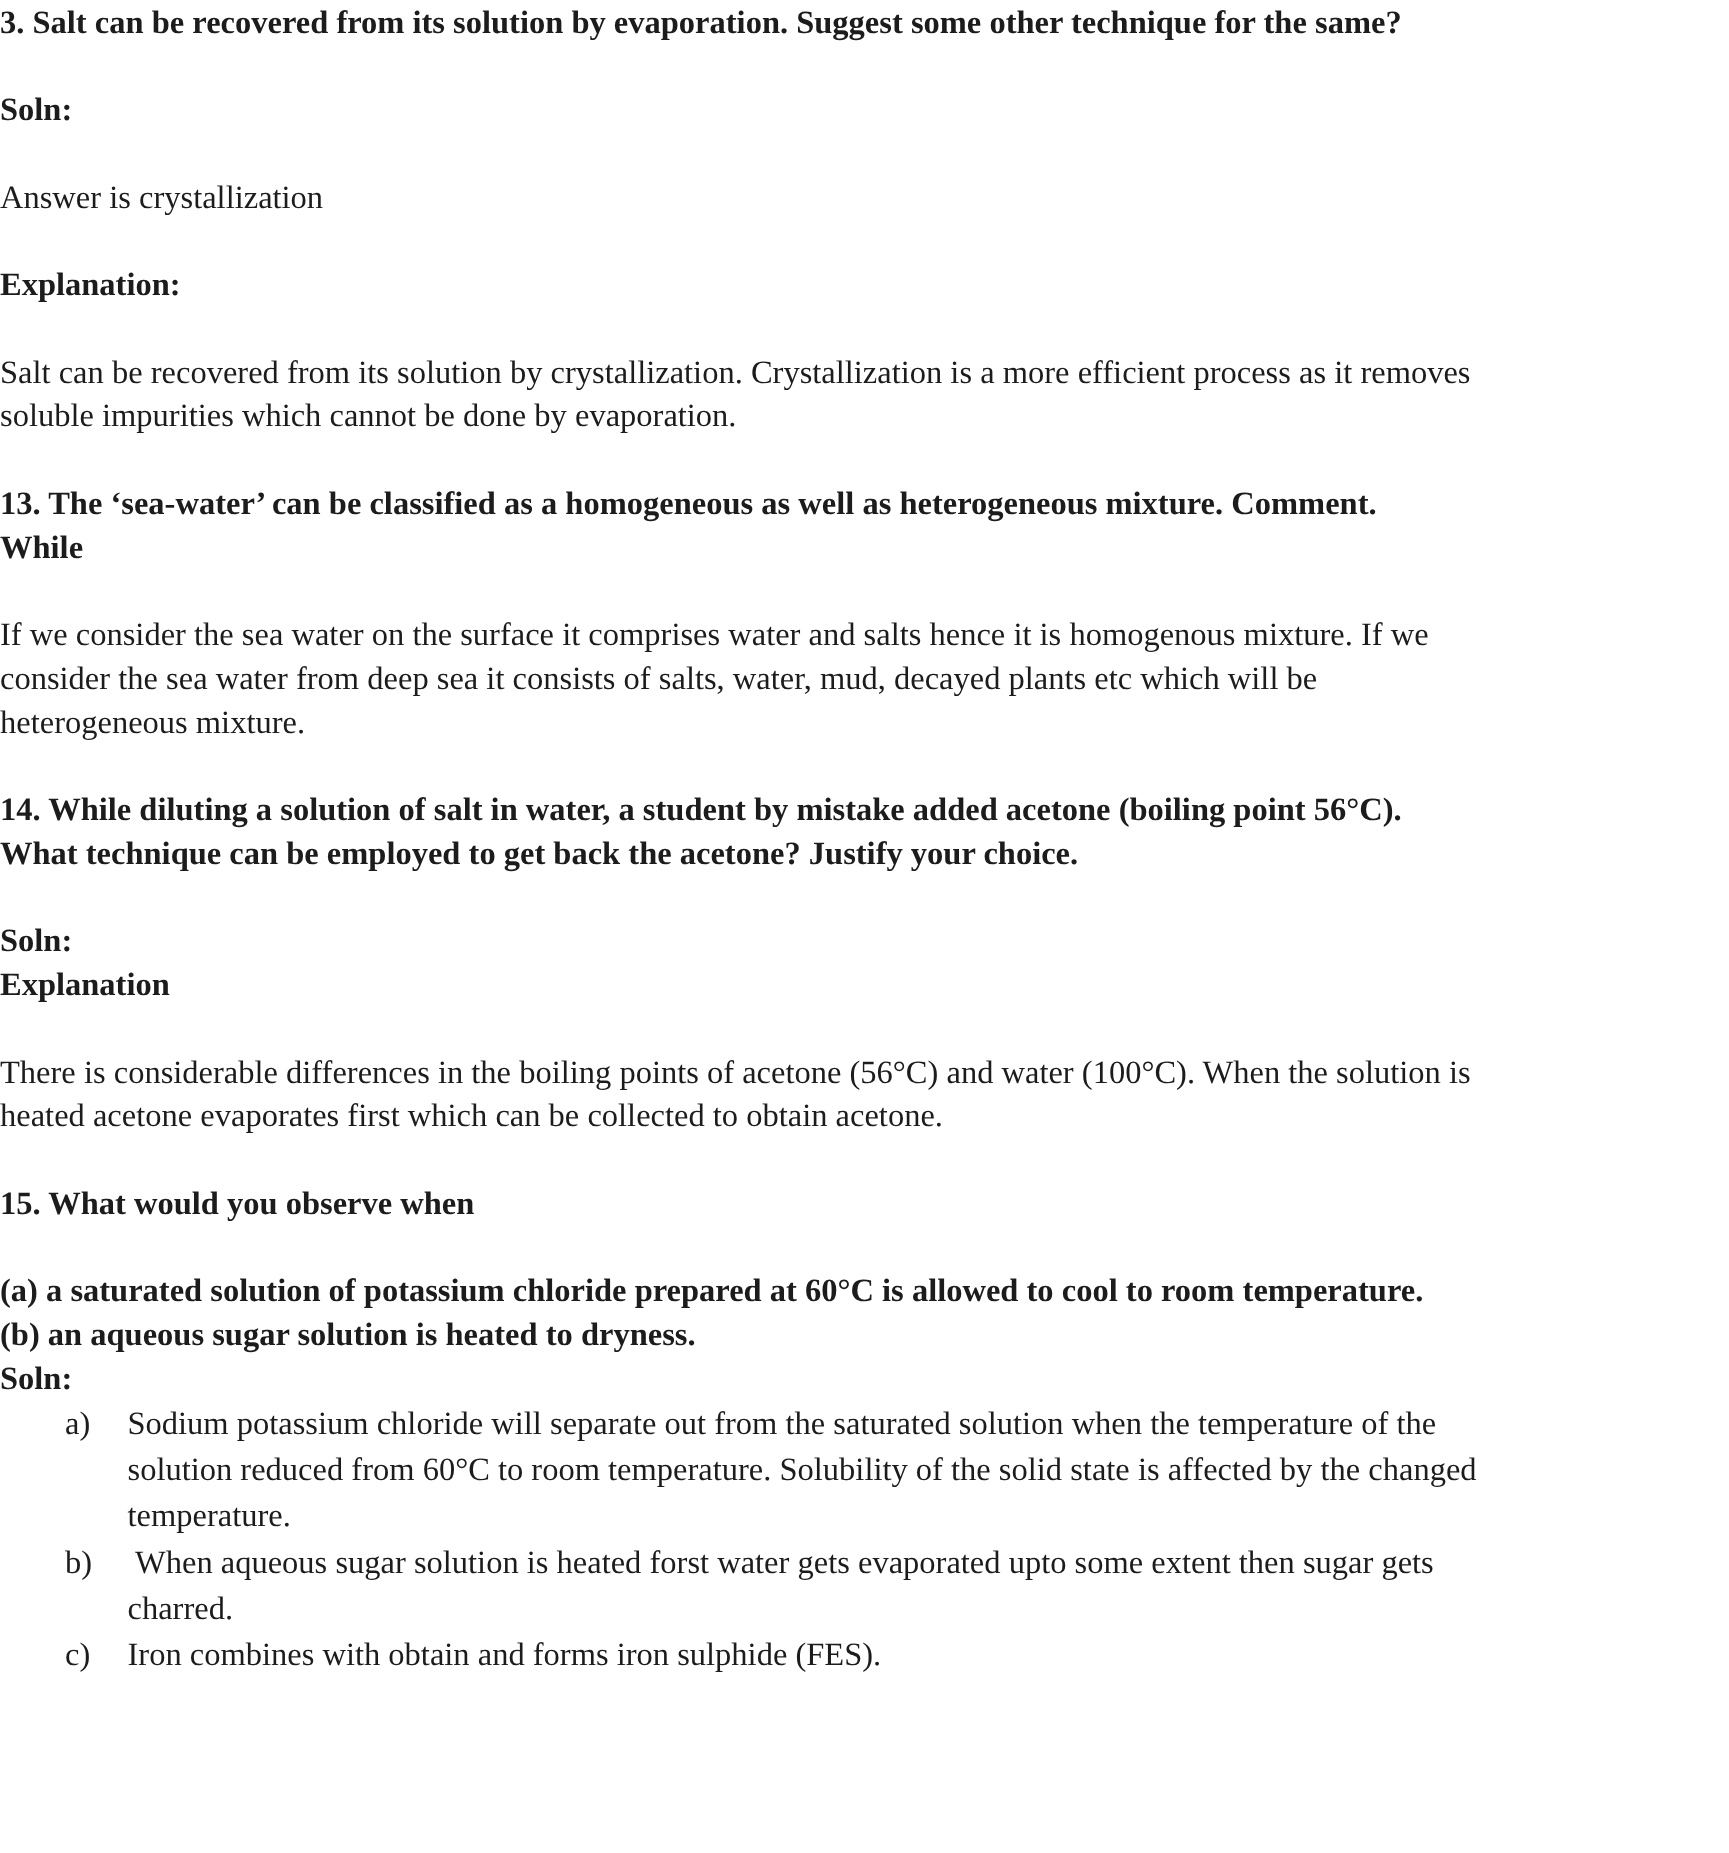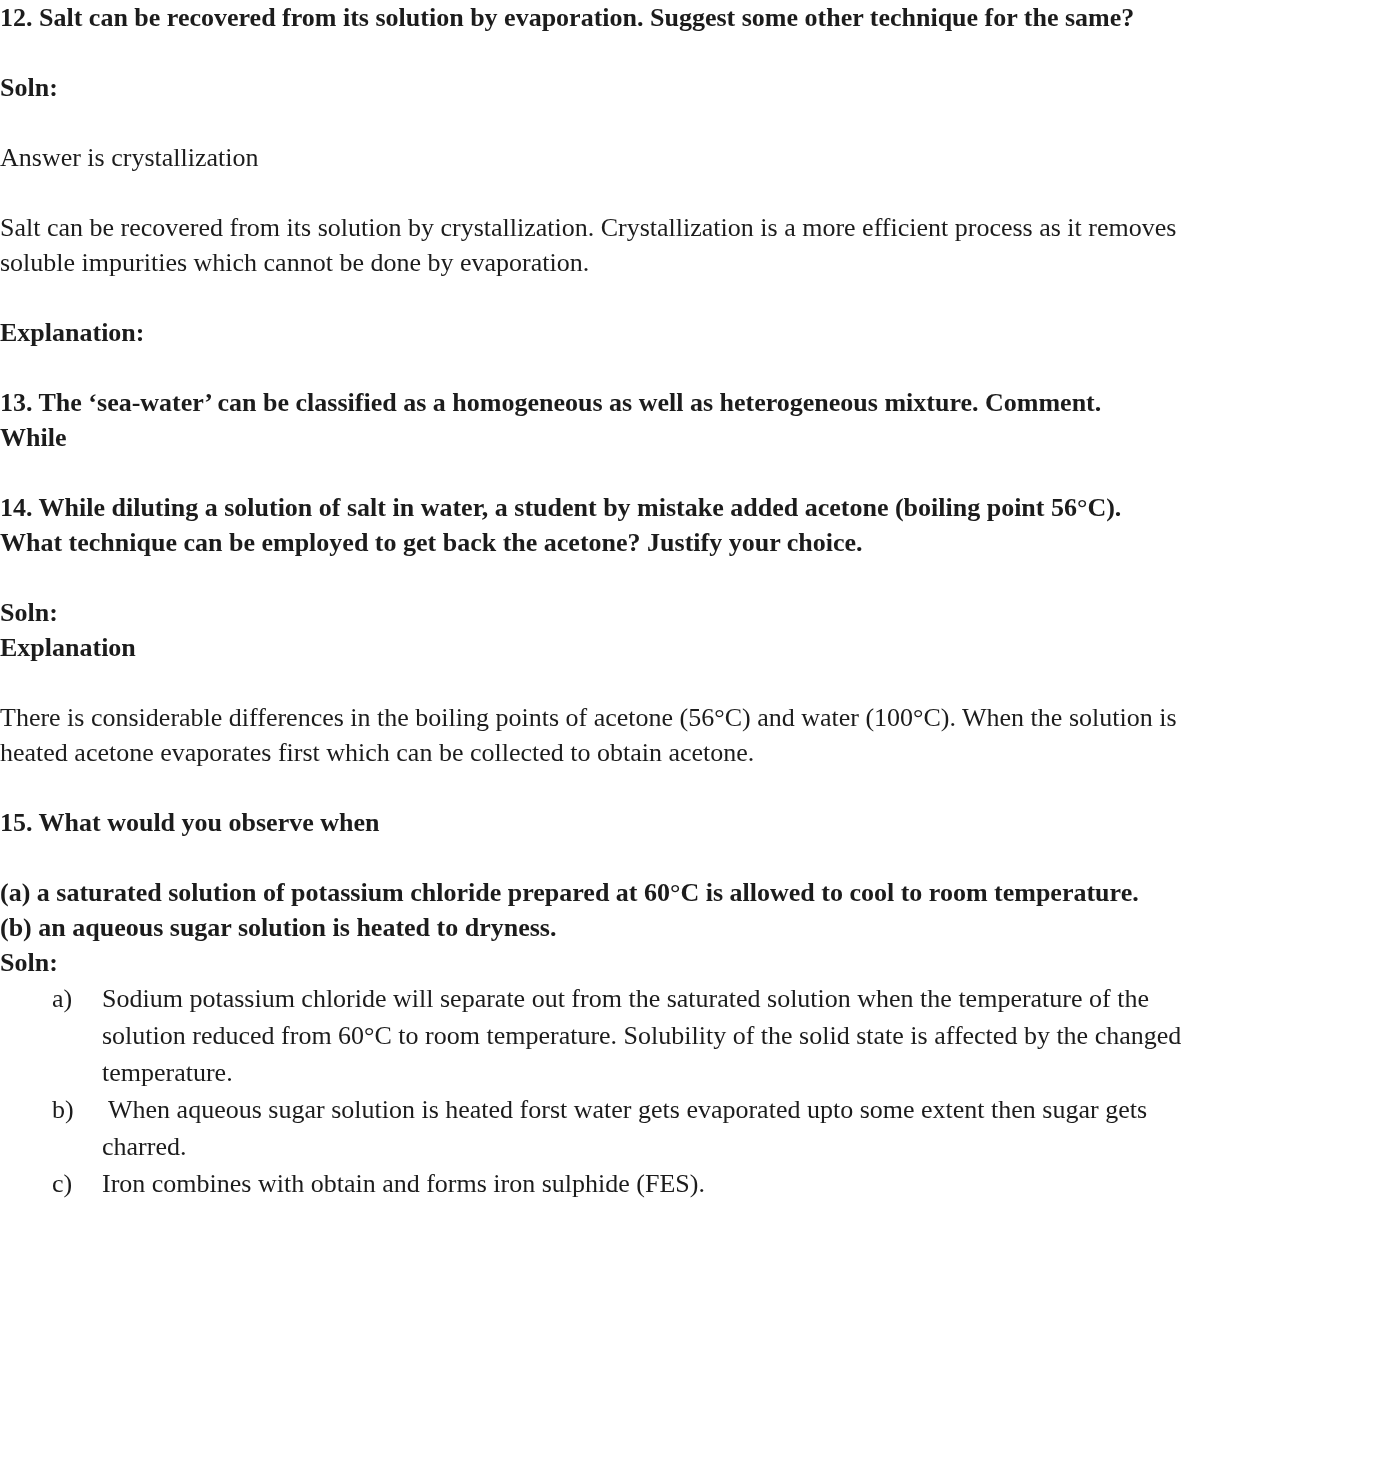--- a/index.html
+++ b/index.html
@@ -50,29 +50,32 @@
   .list-text {
     flex: 1;
     white-space: pre;
   }
 </style>
 </head>
 <body>
 
 <div class="page">
 
-  <div class="p bold">12. Salt can be recovered from its solution by evaporation. Suggest some other technique for the same?</div>
+  <div class="p bold">3. Salt can be recovered from its solution by evaporation. Suggest some other technique for the same?</div>
   <div class="p bold">Soln:</div>
   <div class="p">Answer is crystallization</div>
+  <div class="p bold">Explanation:</div>
   <div class="p">Salt can be recovered from its solution by crystallization. Crystallization is a more efficient process as it removes
 soluble impurities which cannot be done by evaporation.</div>
-  <div class="p bold">Explanation:</div>
 
   <div class="p bold tight">13. The ‘sea-water’ can be classified as a homogeneous as well as heterogeneous mixture. Comment.</div>
   <div class="p bold">While</div>
+  <div class="p">If we consider the sea water on the surface it comprises water and salts hence it is homogenous mixture. If we
+consider the sea water from deep sea it consists of salts, water, mud, decayed plants etc which will be
+heterogeneous mixture.</div>
 
   <div class="p bold">14. While diluting a solution of salt in water, a student by mistake added acetone (boiling point 56°C).
 What technique can be employed to get back the acetone? Justify your choice.</div>
   <div class="p bold tight">Soln:</div>
   <div class="p bold">Explanation</div>
   <div class="p">There is considerable differences in the boiling points of acetone (56°C) and water (100°C). When the solution is
 heated acetone evaporates first which can be collected to obtain acetone.</div>
 
   <div class="p bold">15. What would you observe when</div>
   <div class="p bold tight">(a) a saturated solution of potassium chloride prepared at 60°C is allowed to cool to room temperature.</div>

